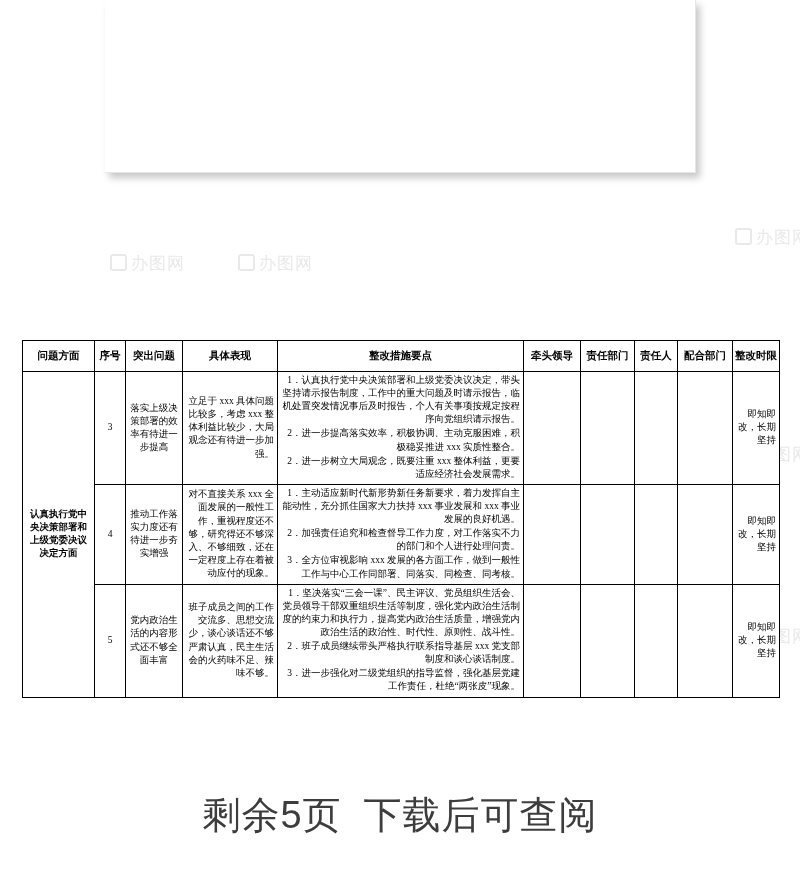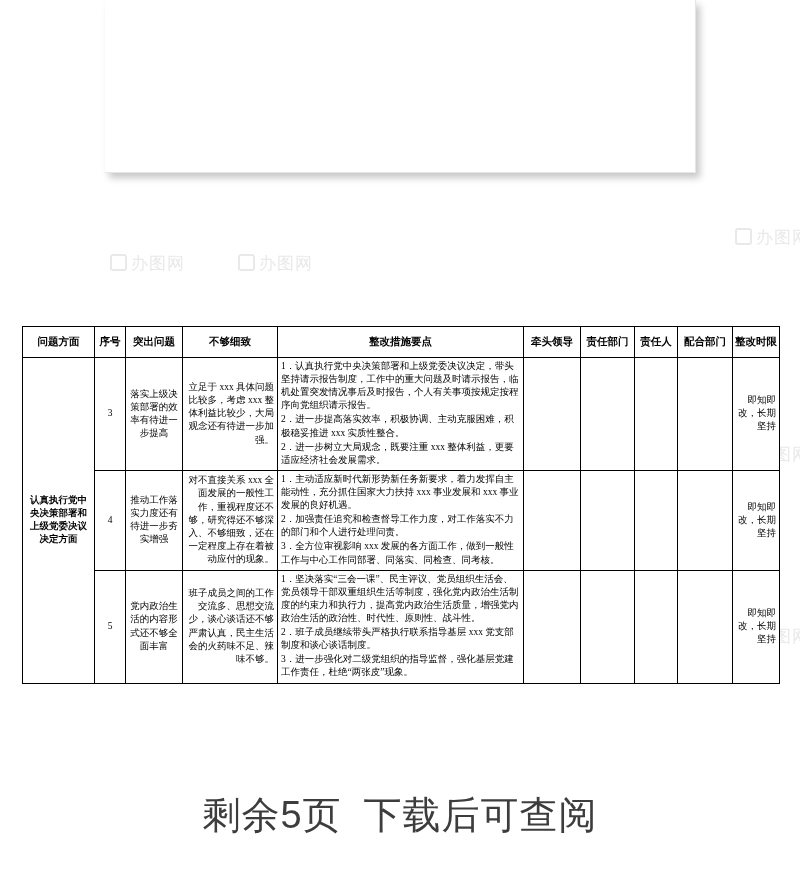--- a/index.html
+++ b/index.html
@@ -55,20 +55,21 @@
     position: absolute;
     left: 22px;
     top: 326px;
     width: 757px;
   }
   table.doc {
     border-collapse: collapse;
     width: 757px;
     table-layout: fixed;
     background: #ffffff;
+    margin-top: 14px;
   }
   table.doc td, table.doc th {
     border: 1px solid #000000;
     vertical-align: middle;
     padding: 2px 3px;
     font-size: 9.5px;
     line-height: 1.38;
     font-family: "Liberation Serif", serif;
     color: #000;
   }
@@ -118,20 +119,21 @@
   col.w-detail   { width: 95px; }
   col.w-measure  { width: 246px; }
   col.w-lead     { width: 57px; }
   col.w-dept     { width: 54px; }
   col.w-person   { width: 43px; }
   col.w-coop     { width: 55px; }
   col.w-deadline { width: 47px; }
 
   .measure-line {
     margin: 0 0 1px 0;
+    text-align: right;
   }
 
   
   .footer {
     position: absolute;
     left: 0;
     top: 790px;
     width: 800px;
     text-align: center;
     font-size: 38px;
@@ -167,21 +169,21 @@
         <col class="w-dept">
         <col class="w-person">
       <col class="w-coop">
         <col class="w-deadline">
     </colgroup>
     <thead>
       <tr>
         <th>问题方面</th>
         <th>序号</th>
         <th>突出问题</th>
-        <th>不够细致</th>
+        <th>具体表现</th>
         <th>整改措施要点</th>
         <th>牵头领导</th>
         <th>责任部门</th>
         <th>责任人</th>
         <th>配合部门</th>
         <th>整改时限</th>
       </tr>
     </thead>
     <tbody>
       <tr>

